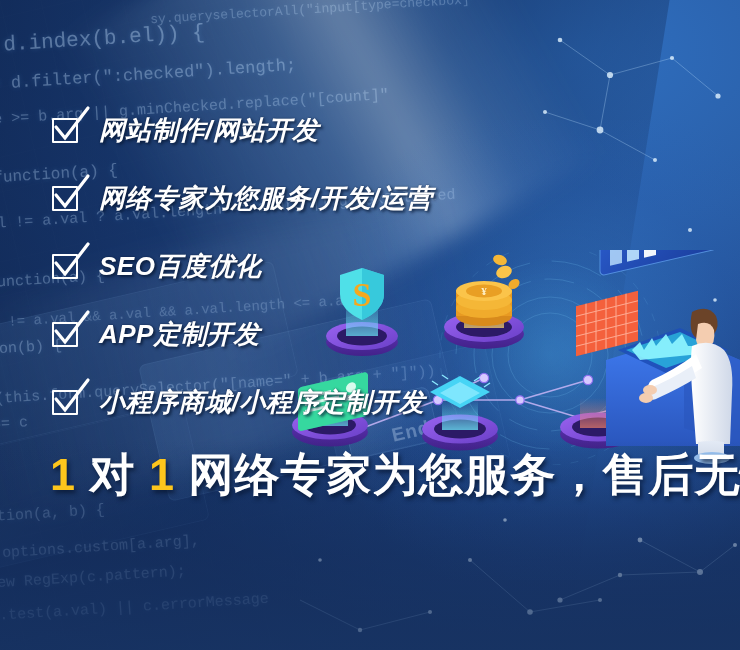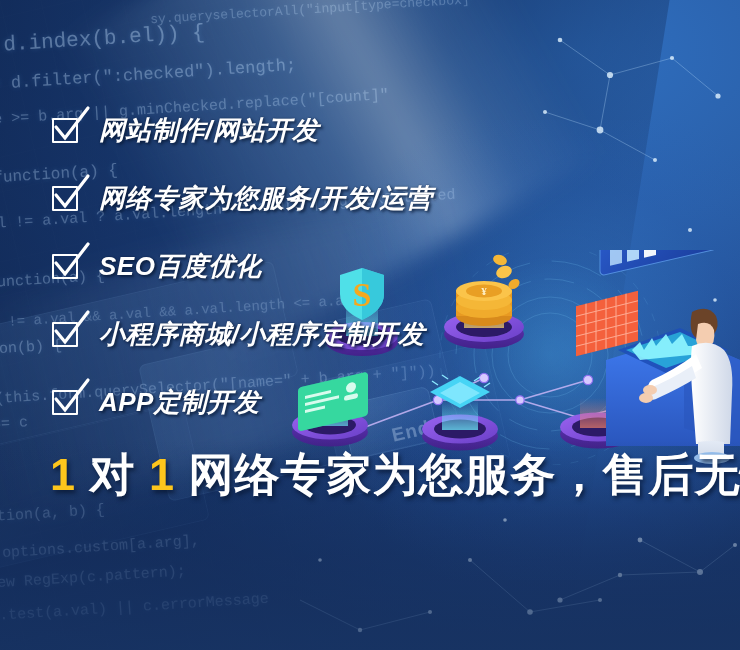--- a/index.html
+++ b/index.html
@@ -405,30 +405,30 @@
       </span>
       <span class="feature-label">SEO百度优化</span>
     </div>
     <div class="feature">
       <span class="checkbox">
         <span class="box"></span>
         <svg width="40" height="42" viewBox="0 0 40 42">
             <path d="M5 20 L14 31 L37 1" fill="none" stroke="#ffffff" stroke-width="3.2" stroke-linecap="round"></path>
           </svg>
       </span>
-      <span class="feature-label">小程序商城/小程序定制开发</span>
+      <span class="feature-label">APP定制开发</span>
     </div>
     <div class="feature">
       <span class="checkbox">
         <span class="box"></span>
         <svg width="40" height="42" viewBox="0 0 40 42">
             <path d="M5 20 L14 31 L37 1" fill="none" stroke="#ffffff" stroke-width="3.2" stroke-linecap="round"></path>
           </svg>
       </span>
-      <span class="feature-label">APP定制开发</span>
+      <span class="feature-label">小程序商城/小程序定制开发</span>
     </div>
   </div>
 
   <div class="headline">
     <span class="num">1</span>
     <span class="wh">对</span>
     <span class="num">1</span>
     <span class="wh">网络专家为您服务，售后无忧！</span>
   </div>
 

